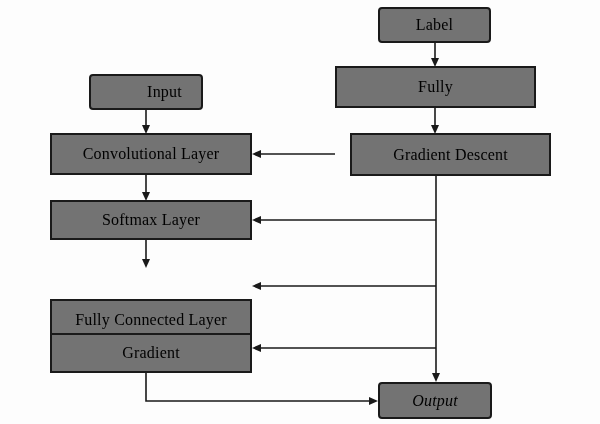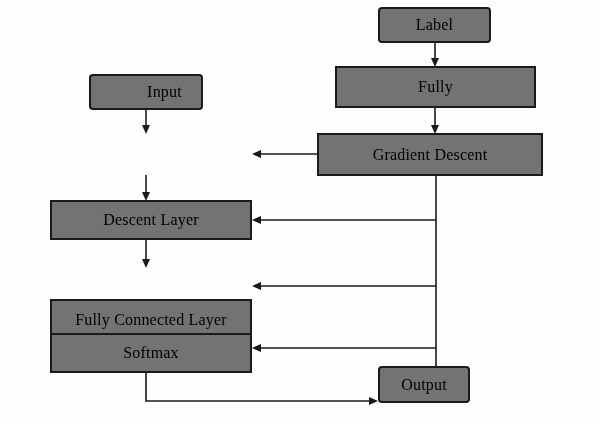--- a/index.html
+++ b/index.html
@@ -116,38 +116,41 @@
   </svg>
 
   <div class="node rounded" style="left:378px; top:7px; width:113px; height:36px;">
     <span class="label">Label</span>
   </div>
 
   <div class="node" style="left:335px; top:66px; width:201px; height:42px;">
     <span class="label">Fully</span>
   </div>
 
-  <div class="node" style="left:317px; top:133px; width:226px; height:43px;">
+  <div class="node" style="left:350px; top:133px; width:201px; height:43px;">
     <span class="label">Gradient Descent</span>
   </div>
 
   <div class="node rounded" style="left:89px; top:74px; width:114px; height:36px;padding-left:37px;">
     <span class="label">Input</span>
   </div>
 
+  <div class="node" style="left:50px; top:133px; width:202px; height:42px;">
+    <span class="label">Convolutional Layer</span>
+  </div>
 
   <div class="node" style="left:50px; top:200px; width:202px; height:40px;">
-    <span class="label">Descent Layer</span>
+    <span class="label">Softmax Layer</span>
   </div>
 
   <div class="node" style="left:50px; top:267px; width:202px; height:41px;margin-top:32px;">
     <span class="label">Fully Connected Layer</span>
   </div>
 
   <div class="node" style="left:50px; top:333px; width:202px; height:40px;">
-    <span class="label">Softmax</span>
+    <span class="label">Gradient</span>
   </div>
 
-  <div class="node rounded" style="left:378px; top:366px; width:92px; height:37px;">
+  <div class="node rounded" style="left:378px; top:382px; width:114px; height:37px;font-style:italic;">
     <span class="label">Output</span>
   </div>
 
 </div>
 
 </body></html>

